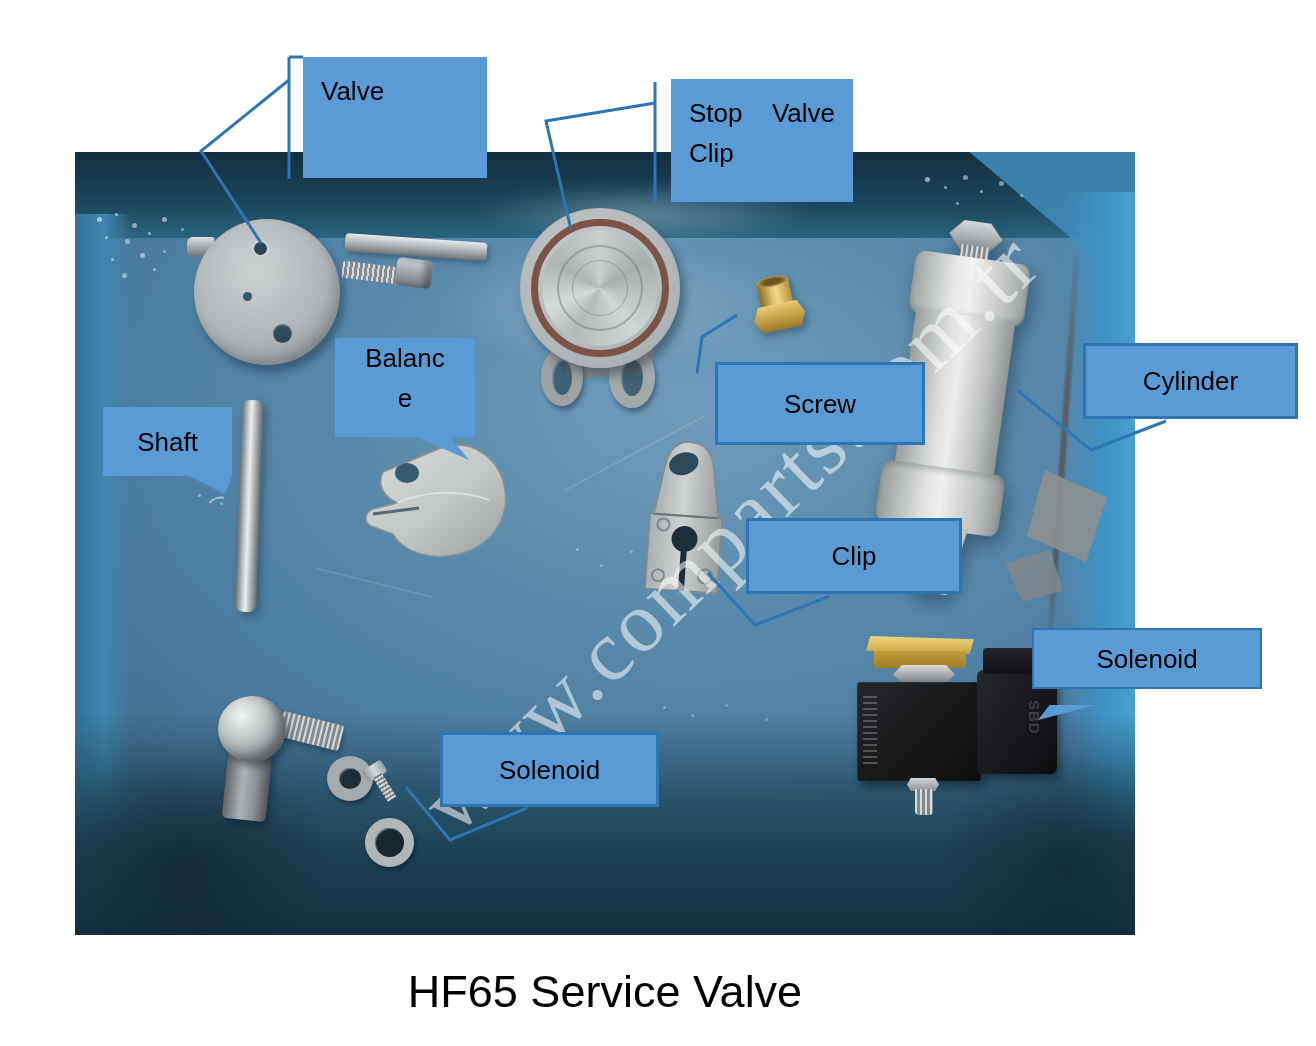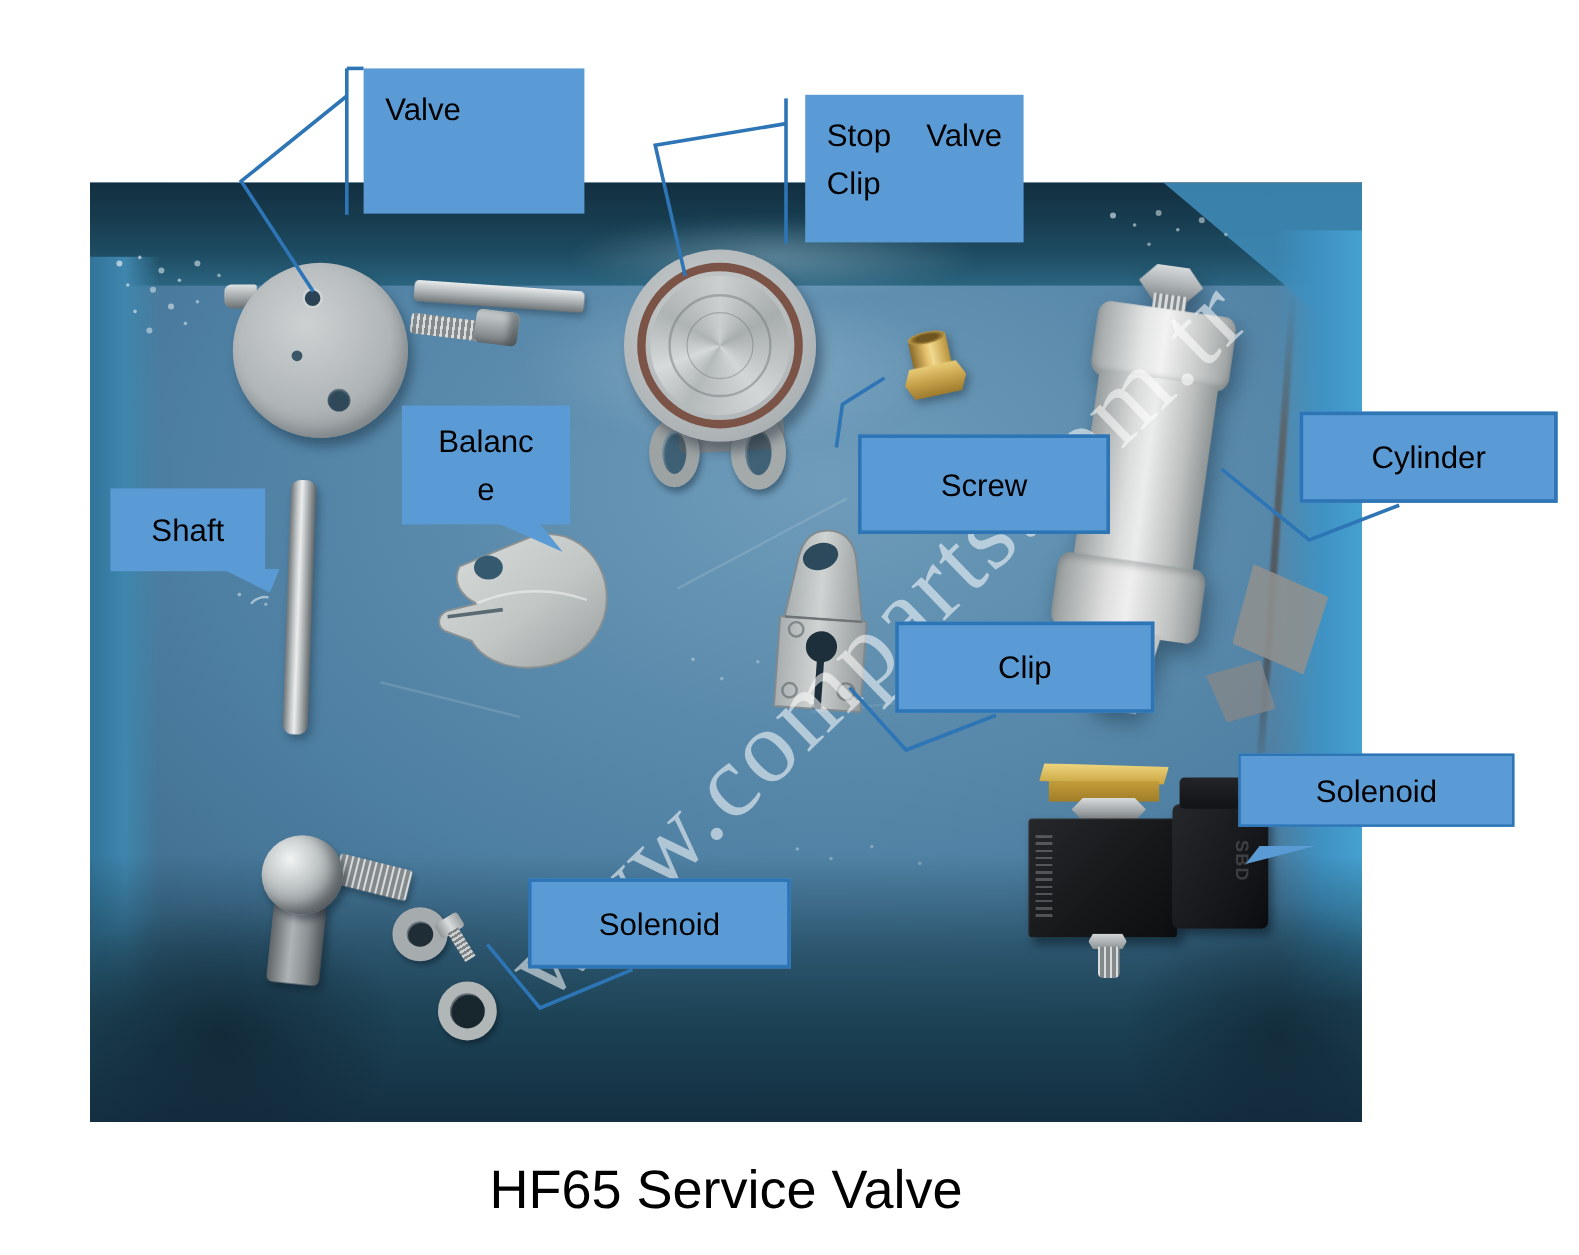--- a/index.html
+++ b/index.html
@@ -319,27 +319,27 @@
   <div class="box" style="left:671px;top:79px;width:182px;height:123px;">
     <div class="pad">
       <div class="jrow">
         <span>Stop</span>
         <span>Valve</span>
       </div>
       <div>Clip</div>
     </div>
   </div>
 
-  <div class="box" style="left:335px;top:338px;width:140px;height:99px;padding-top:10px;">
+  <div class="box" style="left:335px;top:338px;width:140px;height:99px;">
     <div class="ctr">Balanc</div>
     <div class="ctr">e</div>
   </div>
   <div class="tail" style="left:408px;top:433px;width:61px;height:27px;clip-path:polygon(0 0,64% 0,100% 100%);"></div>
 
-  <div class="box center" style="left:92px;top:407px;width:129px;height:69px;">
+  <div class="box center" style="left:103px;top:407px;width:129px;height:69px;">
     <span>Shaft</span>
   </div>
   <div class="tail" style="left:185px;top:474px;width:48px;height:20px;clip-path:polygon(0 0,100% 0,83% 100%);"></div>
 
   <div class="box bordered center" style="left:715px;top:362px;width:210px;height:83px;">
     <span>Screw</span>
   </div>
 
   <div class="box bordered center" style="left:1083px;top:343px;width:215px;height:76px;">
     <span>Cylinder</span>

